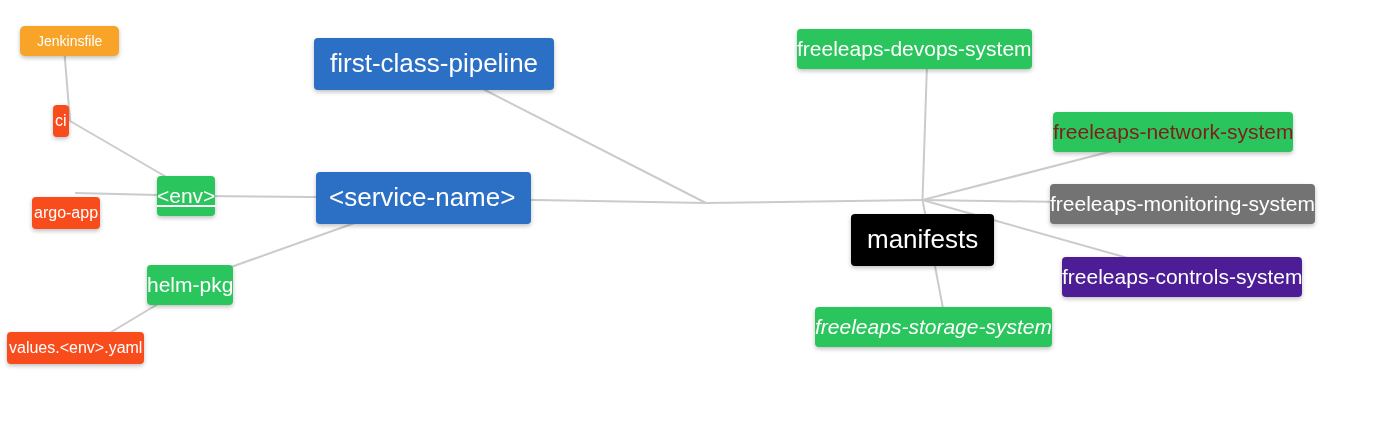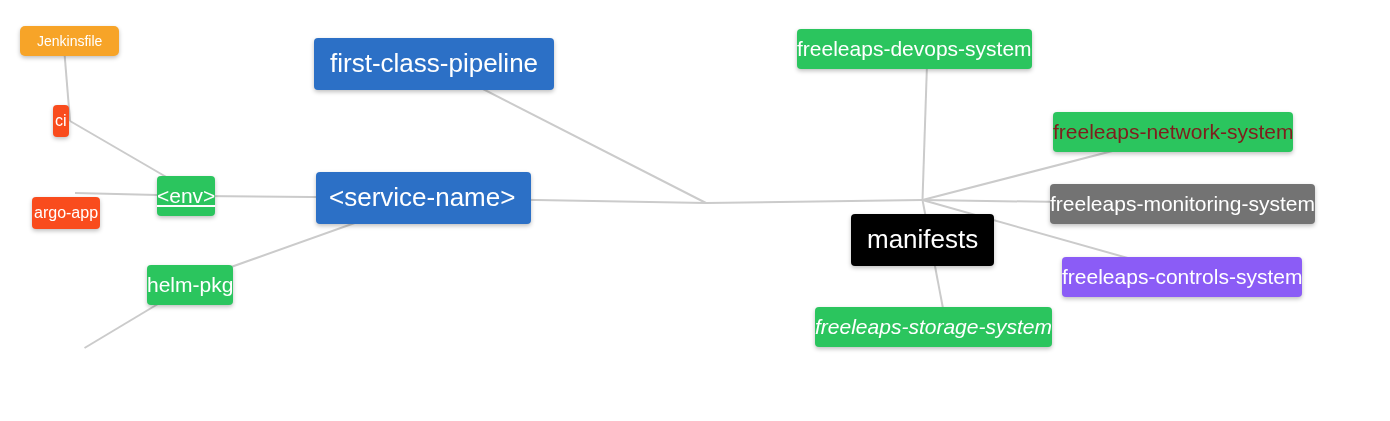--- a/index.html
+++ b/index.html
@@ -62,18 +62,19 @@
       <line x1="922.5" y1="200" x2="946.5" y2="327" stroke="#CBCBCB" stroke-width="2"></line>
     </svg>
     <div class="node d1" style="left: 314px; top: 38px; background: rgb(44, 112, 198); color: rgb(255, 255, 255);">first-class-pipeline</div>
     <div class="node d1" style="left: 316px; top: 172px; background: rgb(44, 112, 198); color: rgb(255, 255, 255); padding-left: 13px;">&lt;service-name&gt;</div>
     <div class="node d1" style="left: 851px; top: 174px; background: #000000; color: rgb(255, 255, 255); margin-top: 40px;">manifests</div>
     <div class="node d2" style="left: 157px; top: 176px; background: rgb(43, 197, 94); color: rgb(255, 255, 255); text-decoration: underline;">&lt;env&gt;</div>
     <div class="node d2" style="left: 147px; top: 257px; background: rgb(43, 197, 94); color: rgb(255, 255, 255); margin-top: 8px;">helm-pkg</div>
     <div class="node d2" style="left: 797px; top: 29px; background: rgb(43, 197, 94); color: rgb(255, 255, 255);">freeleaps-devops-system</div>
     <div class="node d2" style="left: 1053px; top: 112px; background: rgb(43, 197, 94); color: #7f1d1d;">freeleaps-network-system</div>
     <div class="node d2" style="left: 1050px; top: 184px; background: #737373; color: rgb(255, 255, 255);">freeleaps-monitoring-system</div>
-    <div class="node d2" style="left: 1062px; top: 257px; background: #8b5cf6; color: rgb(255, 255, 255);">freeleaps-controls-system</div>
+    <div class="node d2" style="left: 1062px; top: 257px; background: #4c1d95; color: rgb(255, 255, 255);">freeleaps-controls-system</div>
     <div class="node d2" style="left: 815px; top: 307px; background: rgb(43, 197, 94); color: rgb(255, 255, 255); font-style: italic;">freeleaps-storage-system</div>
     <div class="node d3" style="left: 53px; top: 105px; background: rgb(249, 76, 29); color: rgb(255, 255, 255);">ci</div>
     <div class="node d3" style="left: 32px; top: 177px; background: rgb(249, 76, 29); color: rgb(255, 255, 255); margin-top: 20px;">argo-app</div>
+    <div class="node d3" style="left: 7px; top: 332px; background: rgb(249, 76, 29); color: rgb(255, 255, 255);">values.&lt;env&gt;.yaml</div>
     <div class="node d4" style="left: 20px; top: 26px; background: rgb(247, 164, 40); color: rgb(255, 255, 255);">Jenkinsfile</div>
   </div>
 
 </body></html>

